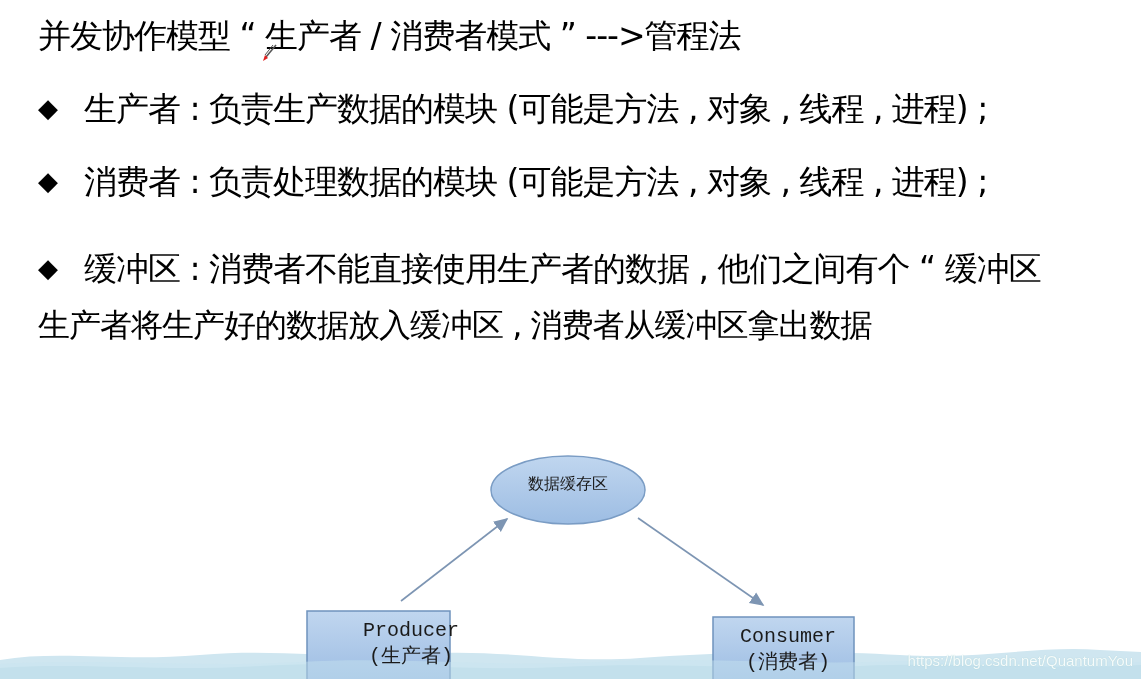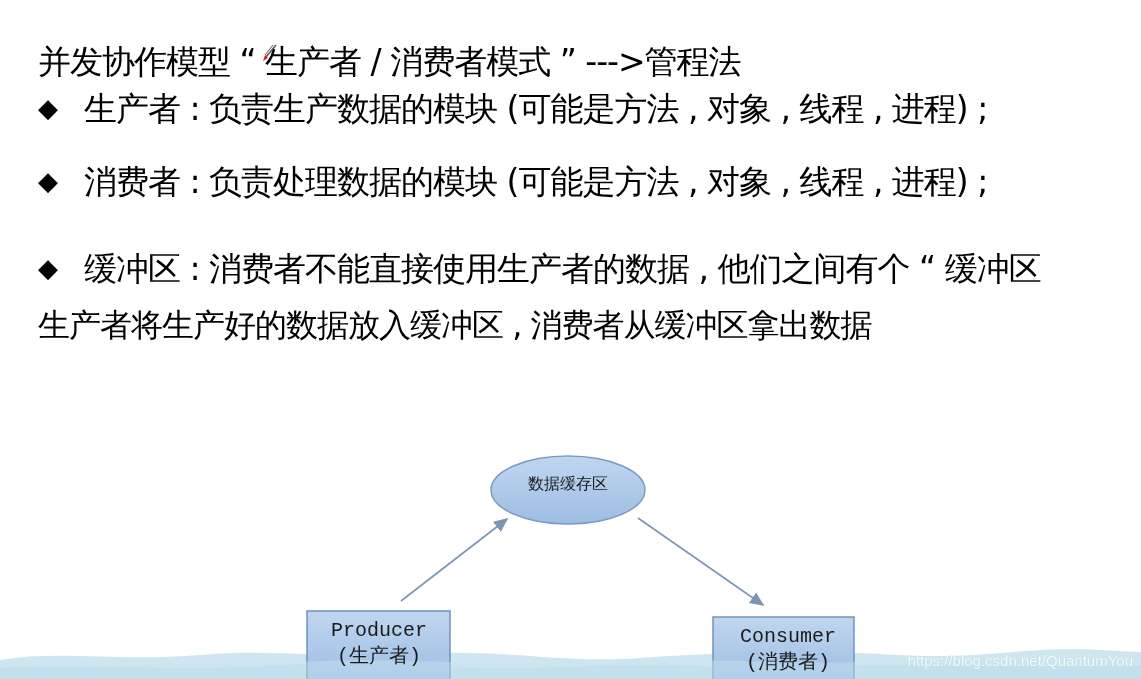--- a/index.html
+++ b/index.html
@@ -6,36 +6,36 @@
   body {
     width: 1141px; height: 679px; overflow: hidden; position: relative;
     background: #ffffff;
     font-family: "DejaVu Sans", "Liberation Sans", sans-serif;
     color: #000;
   }
   .line {
     position: absolute; left: 38px; white-space: nowrap;
     font-size: 33px; line-height: 40px; letter-spacing: -1px;
   }
-  #title { top: 16px; margin-top: 26px; }
+  #title { top: 16px; }
   #b1 { top: 88px; }
   #b2 { top: 161px; }
   #b3 { top: 248px; }
   #summary { top: 305px; font-weight: normal; font-size: 32px; }
   .bullet { display: inline-block; width: 46px; font-size: 26px; vertical-align: 3px; }
   .pen {
     position: absolute; left: 262px; top: 44px; width: 16px; height: 18px;
   }
   svg.diagram { position: absolute; left: 0; top: 0; }
   .node-text {
     position: absolute; text-align: center; color: #1a1a1a;
     font-family: Liberation Mono, monospace;
   }
   .ellipse-label { left: 490px; top: 474px; width: 156px; font-size: 16px; }
-  .prod-label { left: 307px; top: 618px; width: 144px; font-size: 20px; line-height: 26px; }
+  .prod-label { left: 307px; top: 618px; width: 144px; font-size: 20px; line-height: 26px; padding-left: 32px; }
   .cons-label { left: 713px; top: 624px; width: 150px; font-size: 20px; line-height: 26px; }
   .watermark {
     position: absolute; right: 8px; bottom: 10px; font-size: 15px;
     color: rgba(255,255,255,0.9);
     font-family: "Liberation Sans", sans-serif;
     text-shadow: 0 0 1px #9cc;
     text-align: right;
   }
 </style>
 </head>

